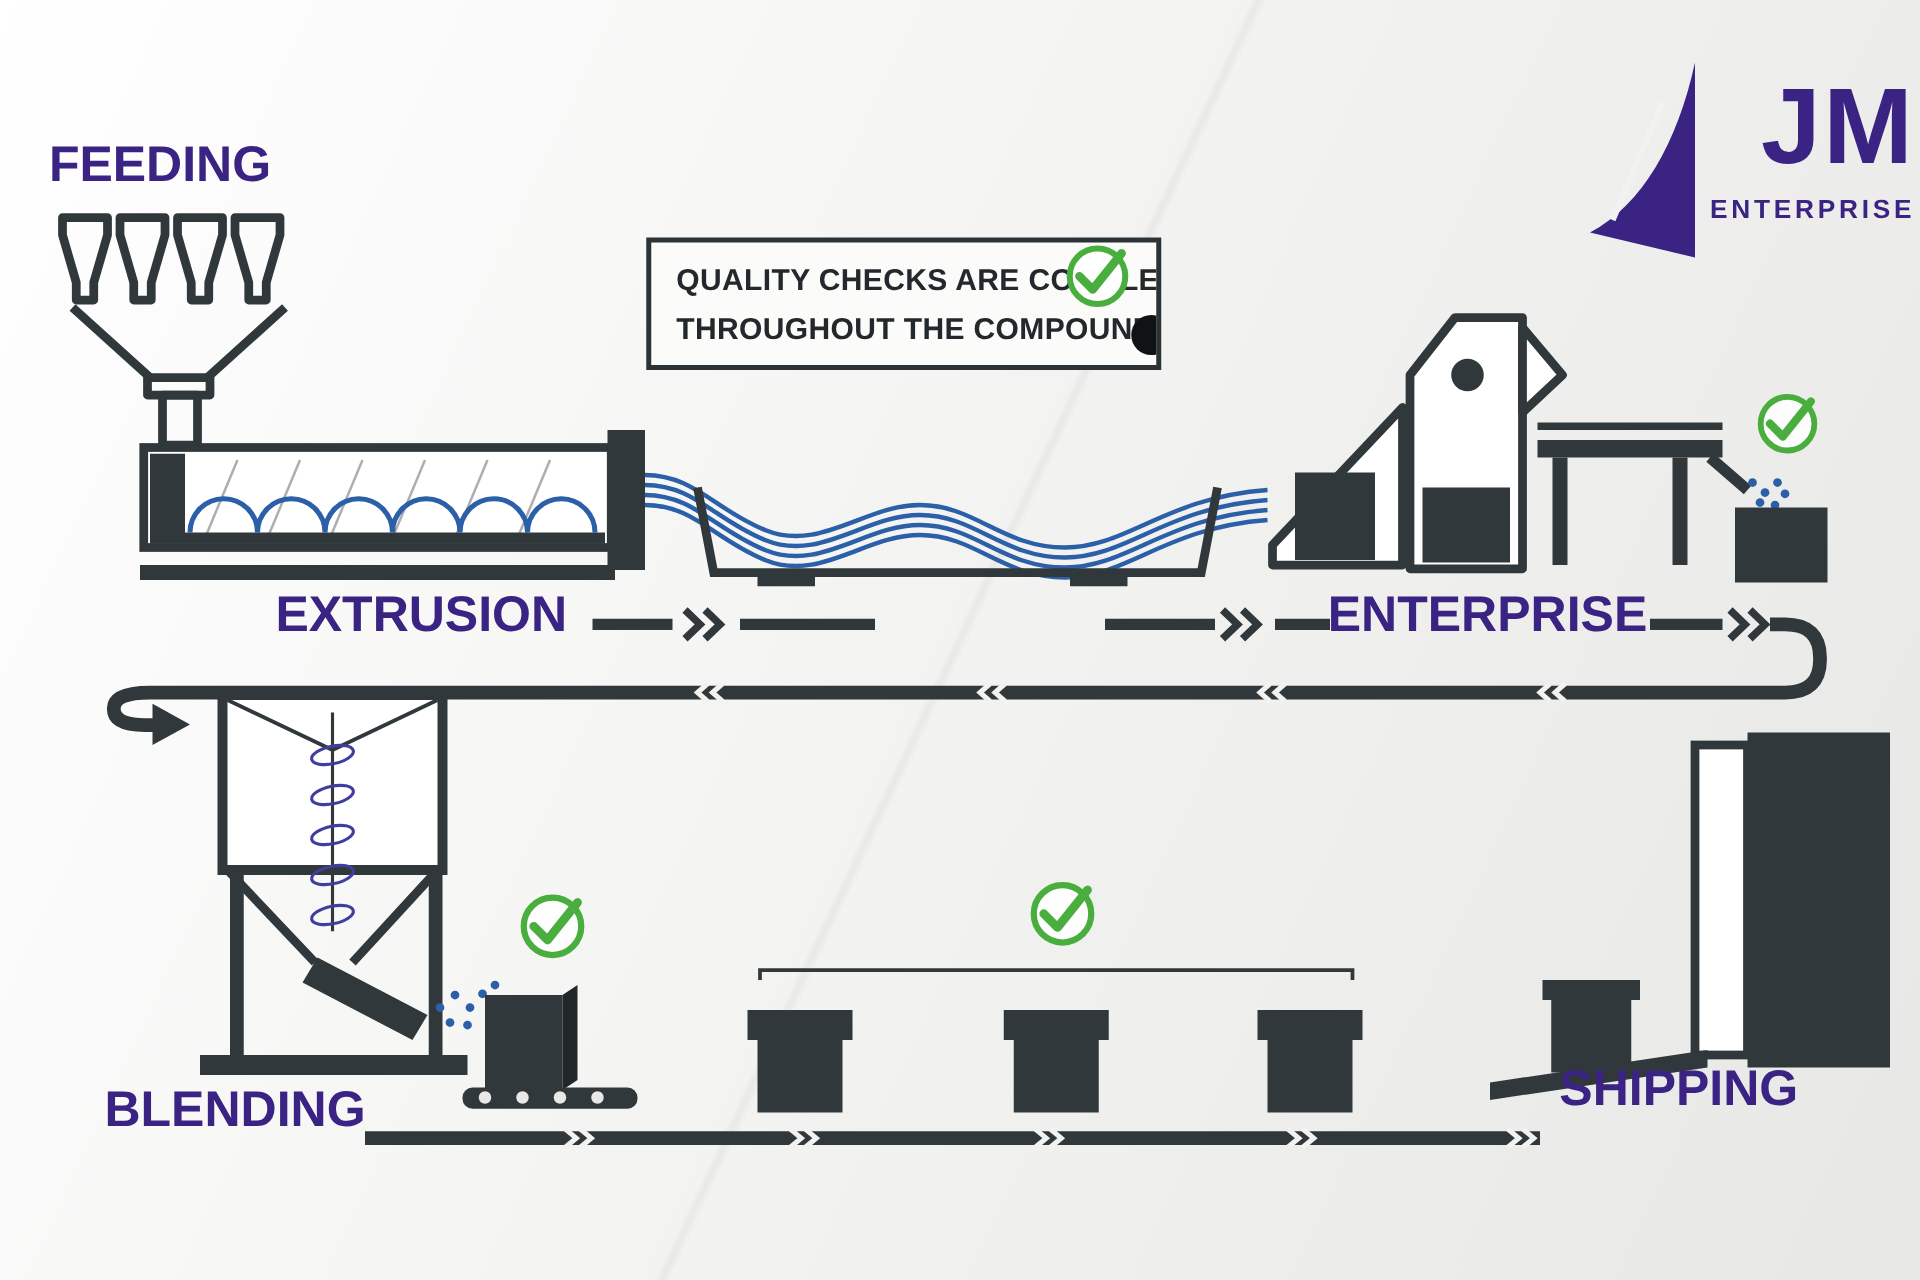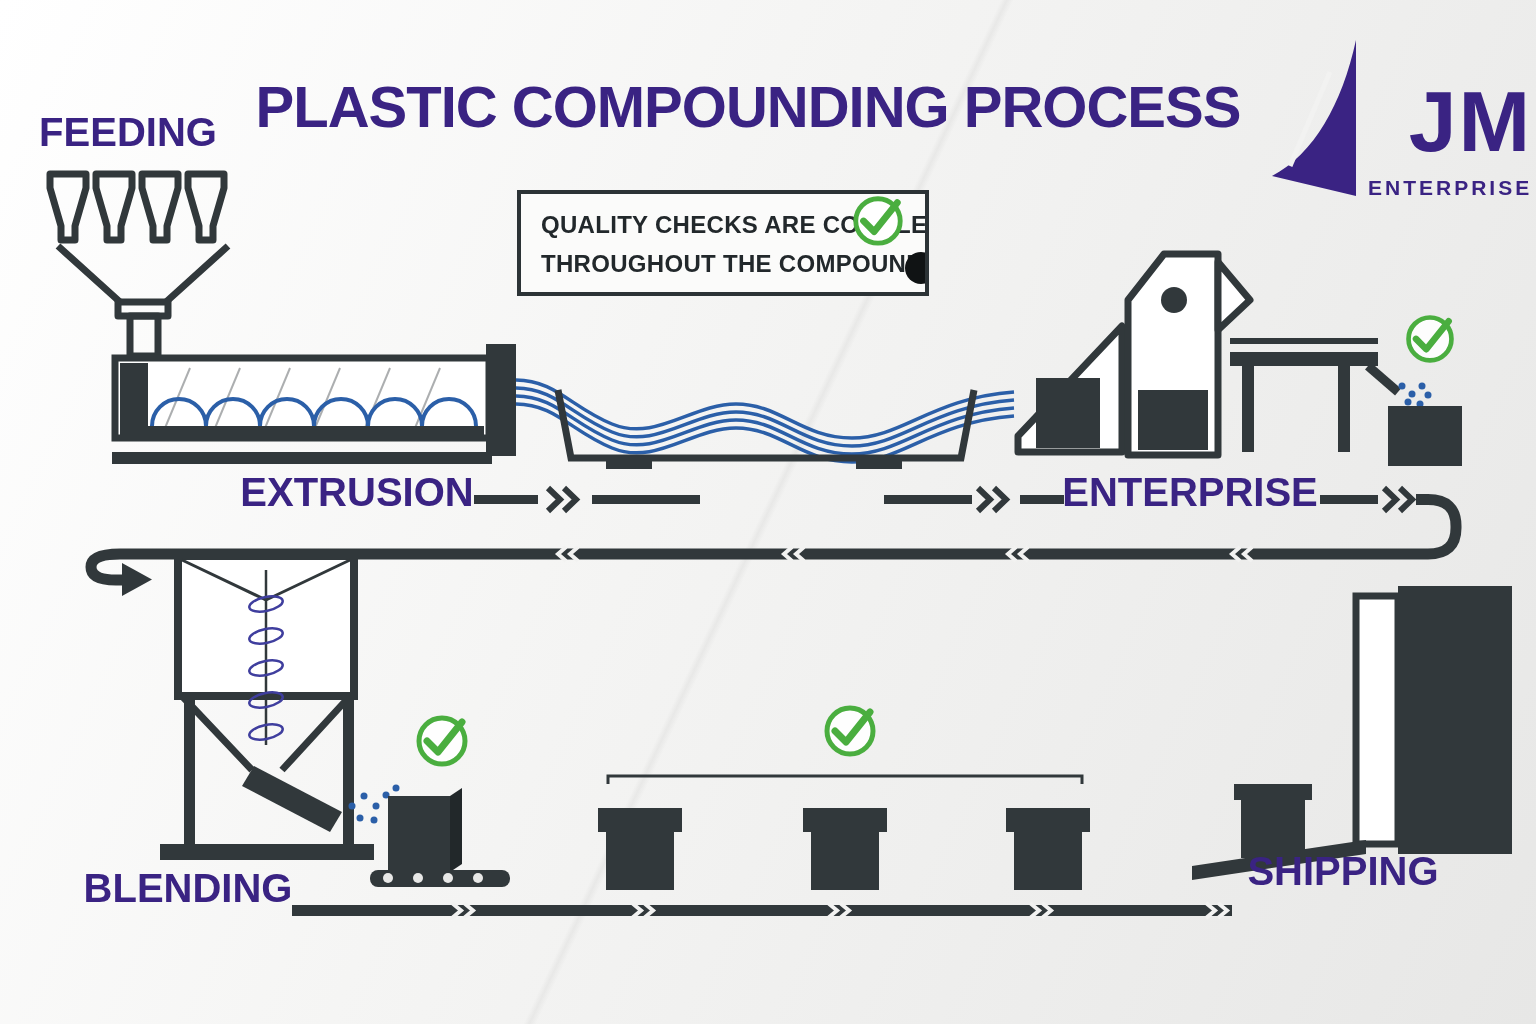--- a/index.html
+++ b/index.html
@@ -19,21 +19,21 @@
     position:absolute; top:78px; left:748px; transform:translateX(-50%);
     font-size:58px; font-weight:800; letter-spacing:-1px; line-height:1;
     color:#3a2383; white-space:nowrap;
   }
   .stage-label {
     position:absolute; transform:translateX(-50%);
     font-size:40px; font-weight:800; line-height:1; letter-spacing:0;
     color:#3a2383; white-space:nowrap;
   }
   #label-feeding     { left:128px;  top:112px; }
-  #label-extrusion   { left:357px;  top:472px; }
+  #label-extrusion   { left:337px;  top:472px; }
   #label-cooling     { left:791px;  top:472px; }
   #label-pelletizing { left:1190px; top:472px; }
   #label-blending    { left:188px;  top:868px; }
   #label-shipping    { left:1343px; top:851px; }
 
   .quality-box {
     position:absolute; left:517px; top:190px; width:412px; height:106px;
     background:#fbfbfa; border:4px solid #2c3336; padding:11px 0 0 20px;
     overflow:hidden;
   }
@@ -46,21 +46,21 @@
     border-radius:50%; background:#101314;
   }
 
   .check { position:absolute; }
   .check svg { display:block; }
   #check-quality     { left:849px;  top:191px; }
   #check-pelletizing { left:1402px; top:310px; }
   #check-blending    { left:412px;  top:710px; }
   #check-containers  { left:820px;  top:700px; }
 
-  .logo { position:absolute; left:1268px; top:38px; display:flex; align-items:flex-end; }
+  .logo { position:absolute; left:1268px; top:48px; display:flex; align-items:flex-start; }
   .logo-text { display:flex; flex-direction:column; align-items:flex-end; margin-left:8px; margin-top:10px; }
   .logo-initials { font-size:86px; font-weight:800; line-height:1; letter-spacing:2px; color:#3a2383; }
   .logo-name { font-size:21px; font-weight:700; letter-spacing:3px; color:#3a2383; margin-top:12px; white-space:nowrap; }
 </style>
 </head>
 <body>
 
 <div class="canvas">
 
   <svg class="art" width="1536" height="1024" viewBox="0 0 1536 1024">
@@ -223,21 +223,20 @@
         <path d="M828 903 l9 7.5 l-9 7.5"></path>
           <path d="M840 903 l9 7.5 l-9 7.5"></path>
         <path d="M1030 903 l9 7.5 l-9 7.5"></path>
           <path d="M1042 903 l9 7.5 l-9 7.5"></path>
         <path d="M1206 903 l9 7.5 l-9 7.5"></path>
           <path d="M1218 903 l9 7.5 l-9 7.5"></path>
       </g>
     </g>
   </svg>
 
-  <h1 class="title">PLASTIC COMPOUNDING PROCESS</h1>
 
   <div class="stage-label" id="label-feeding">FEEDING</div>
   <div class="stage-label" id="label-extrusion">EXTRUSION</div>
   <div class="stage-label" id="label-pelletizing">ENTERPRISE</div>
   <div class="stage-label" id="label-blending">BLENDING</div>
   <div class="stage-label" id="label-shipping">SHIPPING</div>
 
   <div class="quality-box">
     <div class="line">QUALITY CHECKS ARE COMPLE</div>
     <div class="line">THROUGHOUT THE COMPOUNDING P</div>

